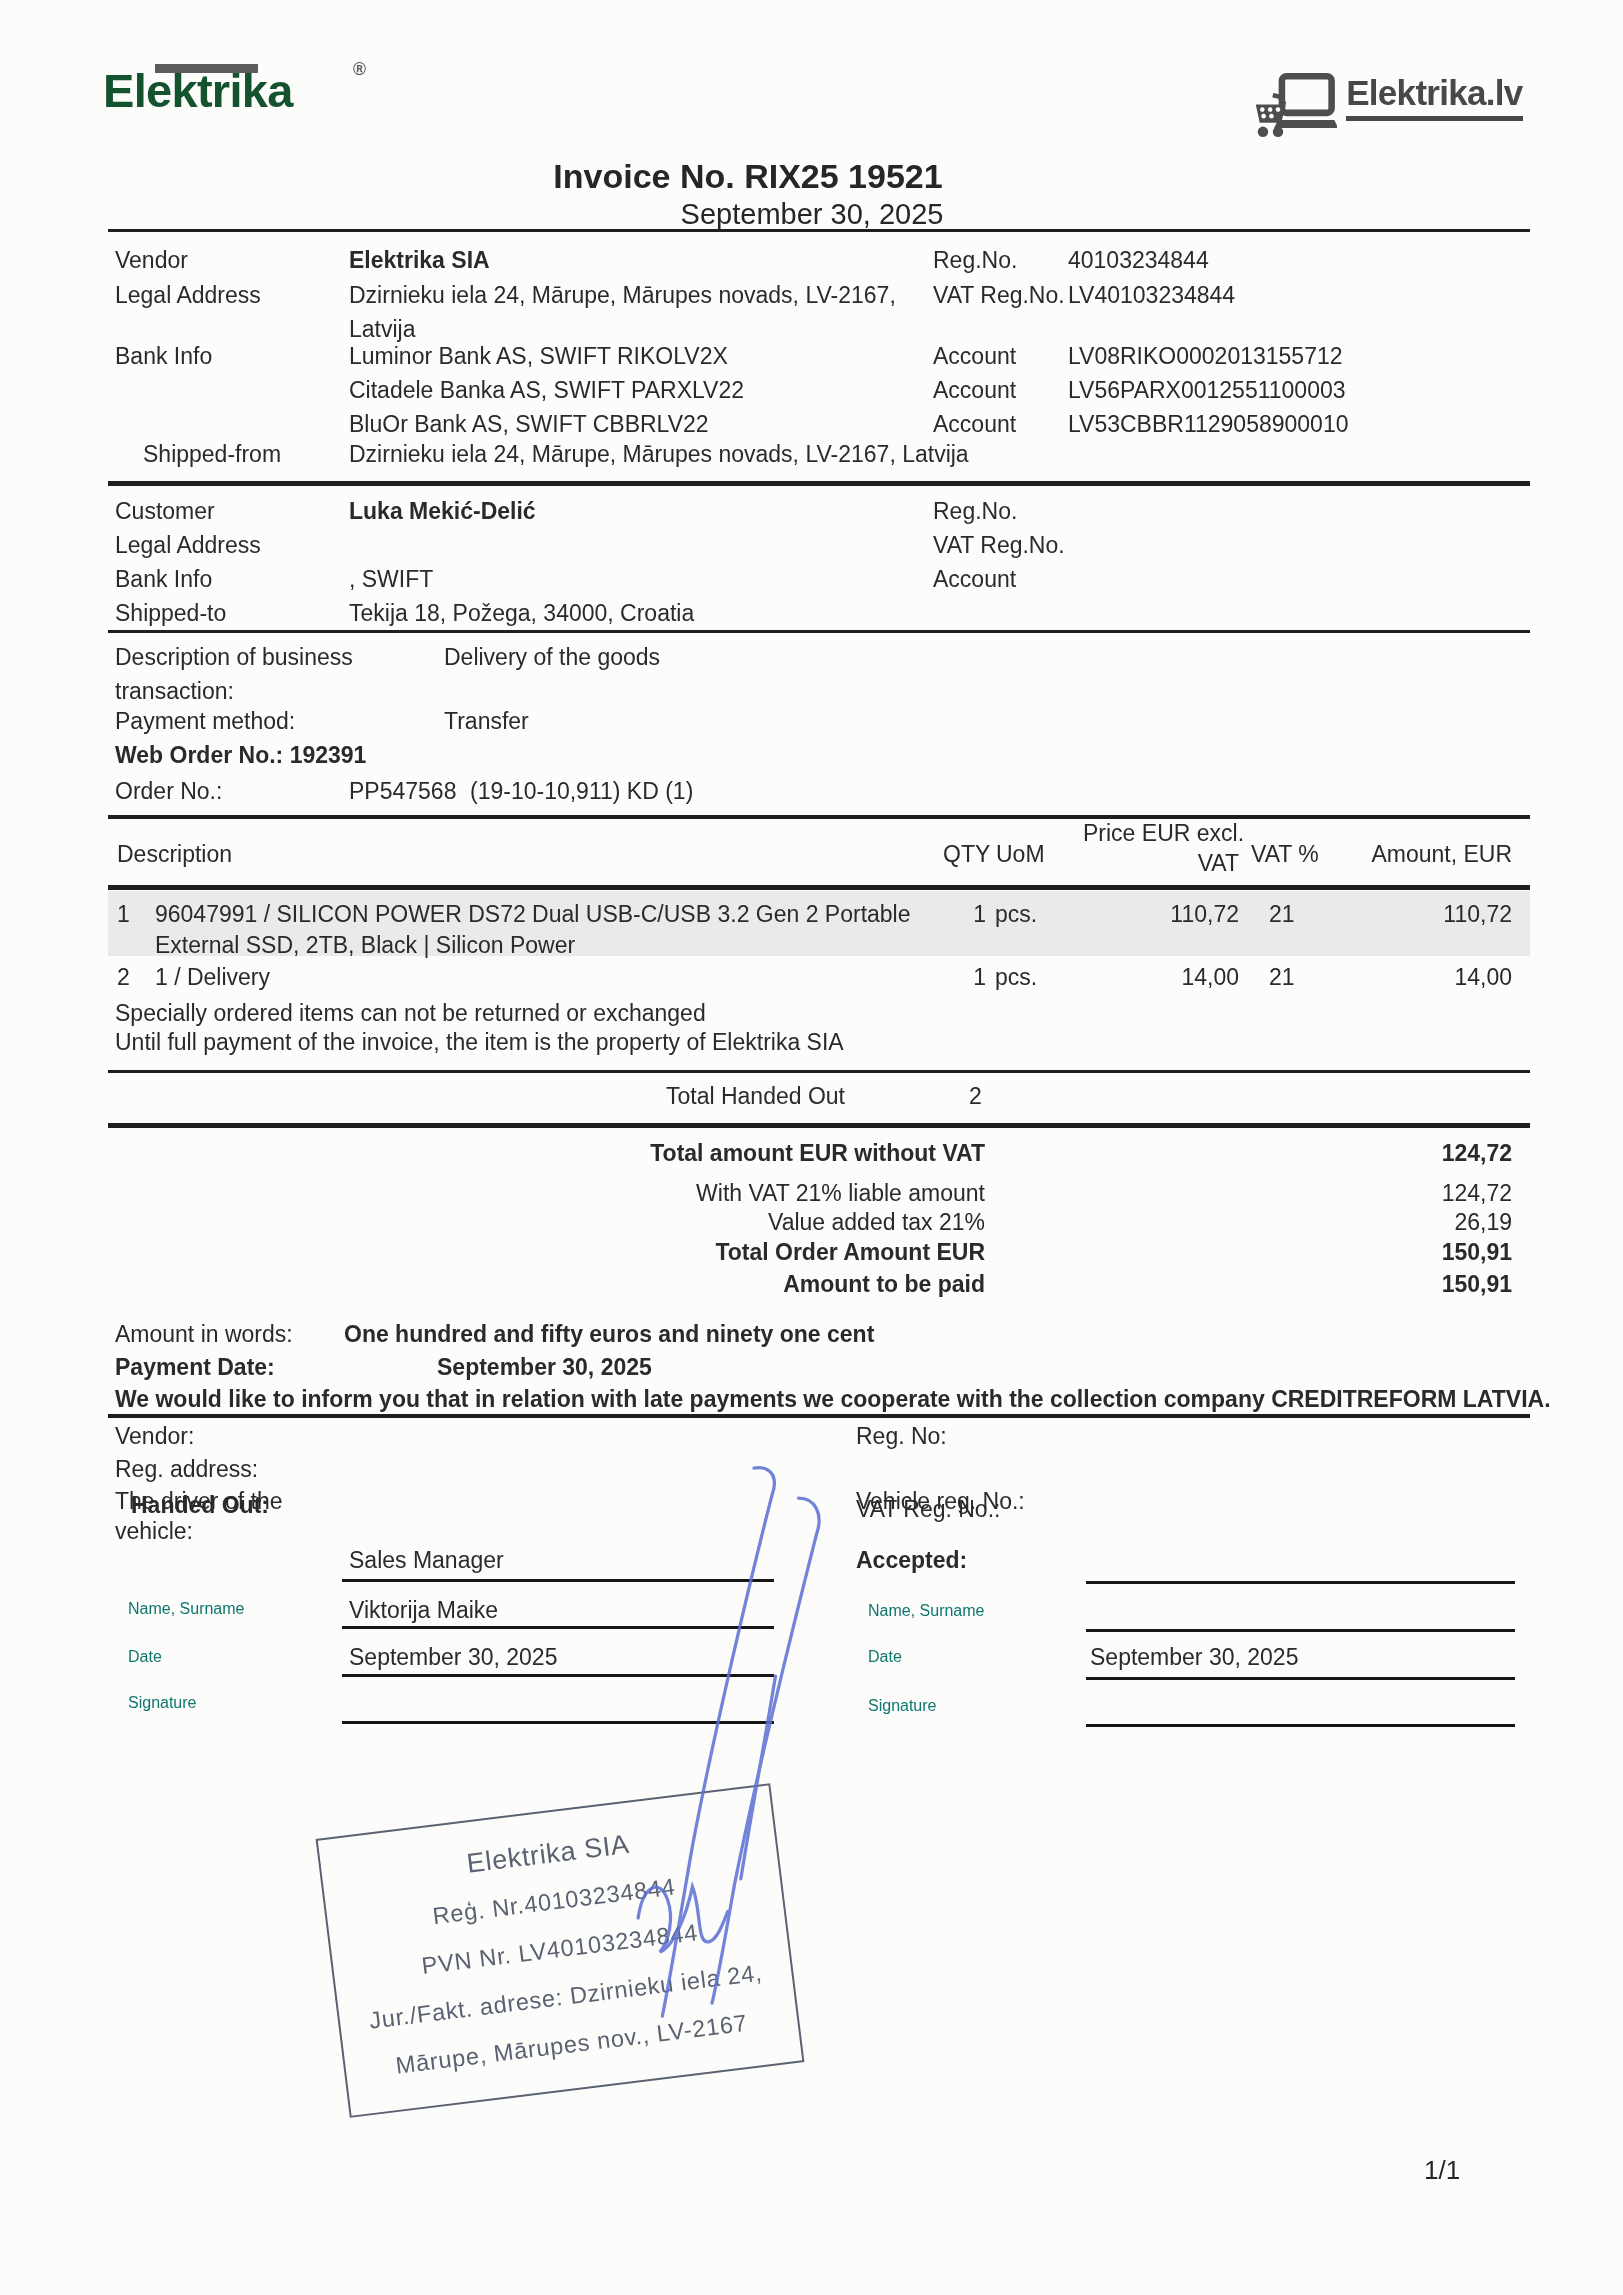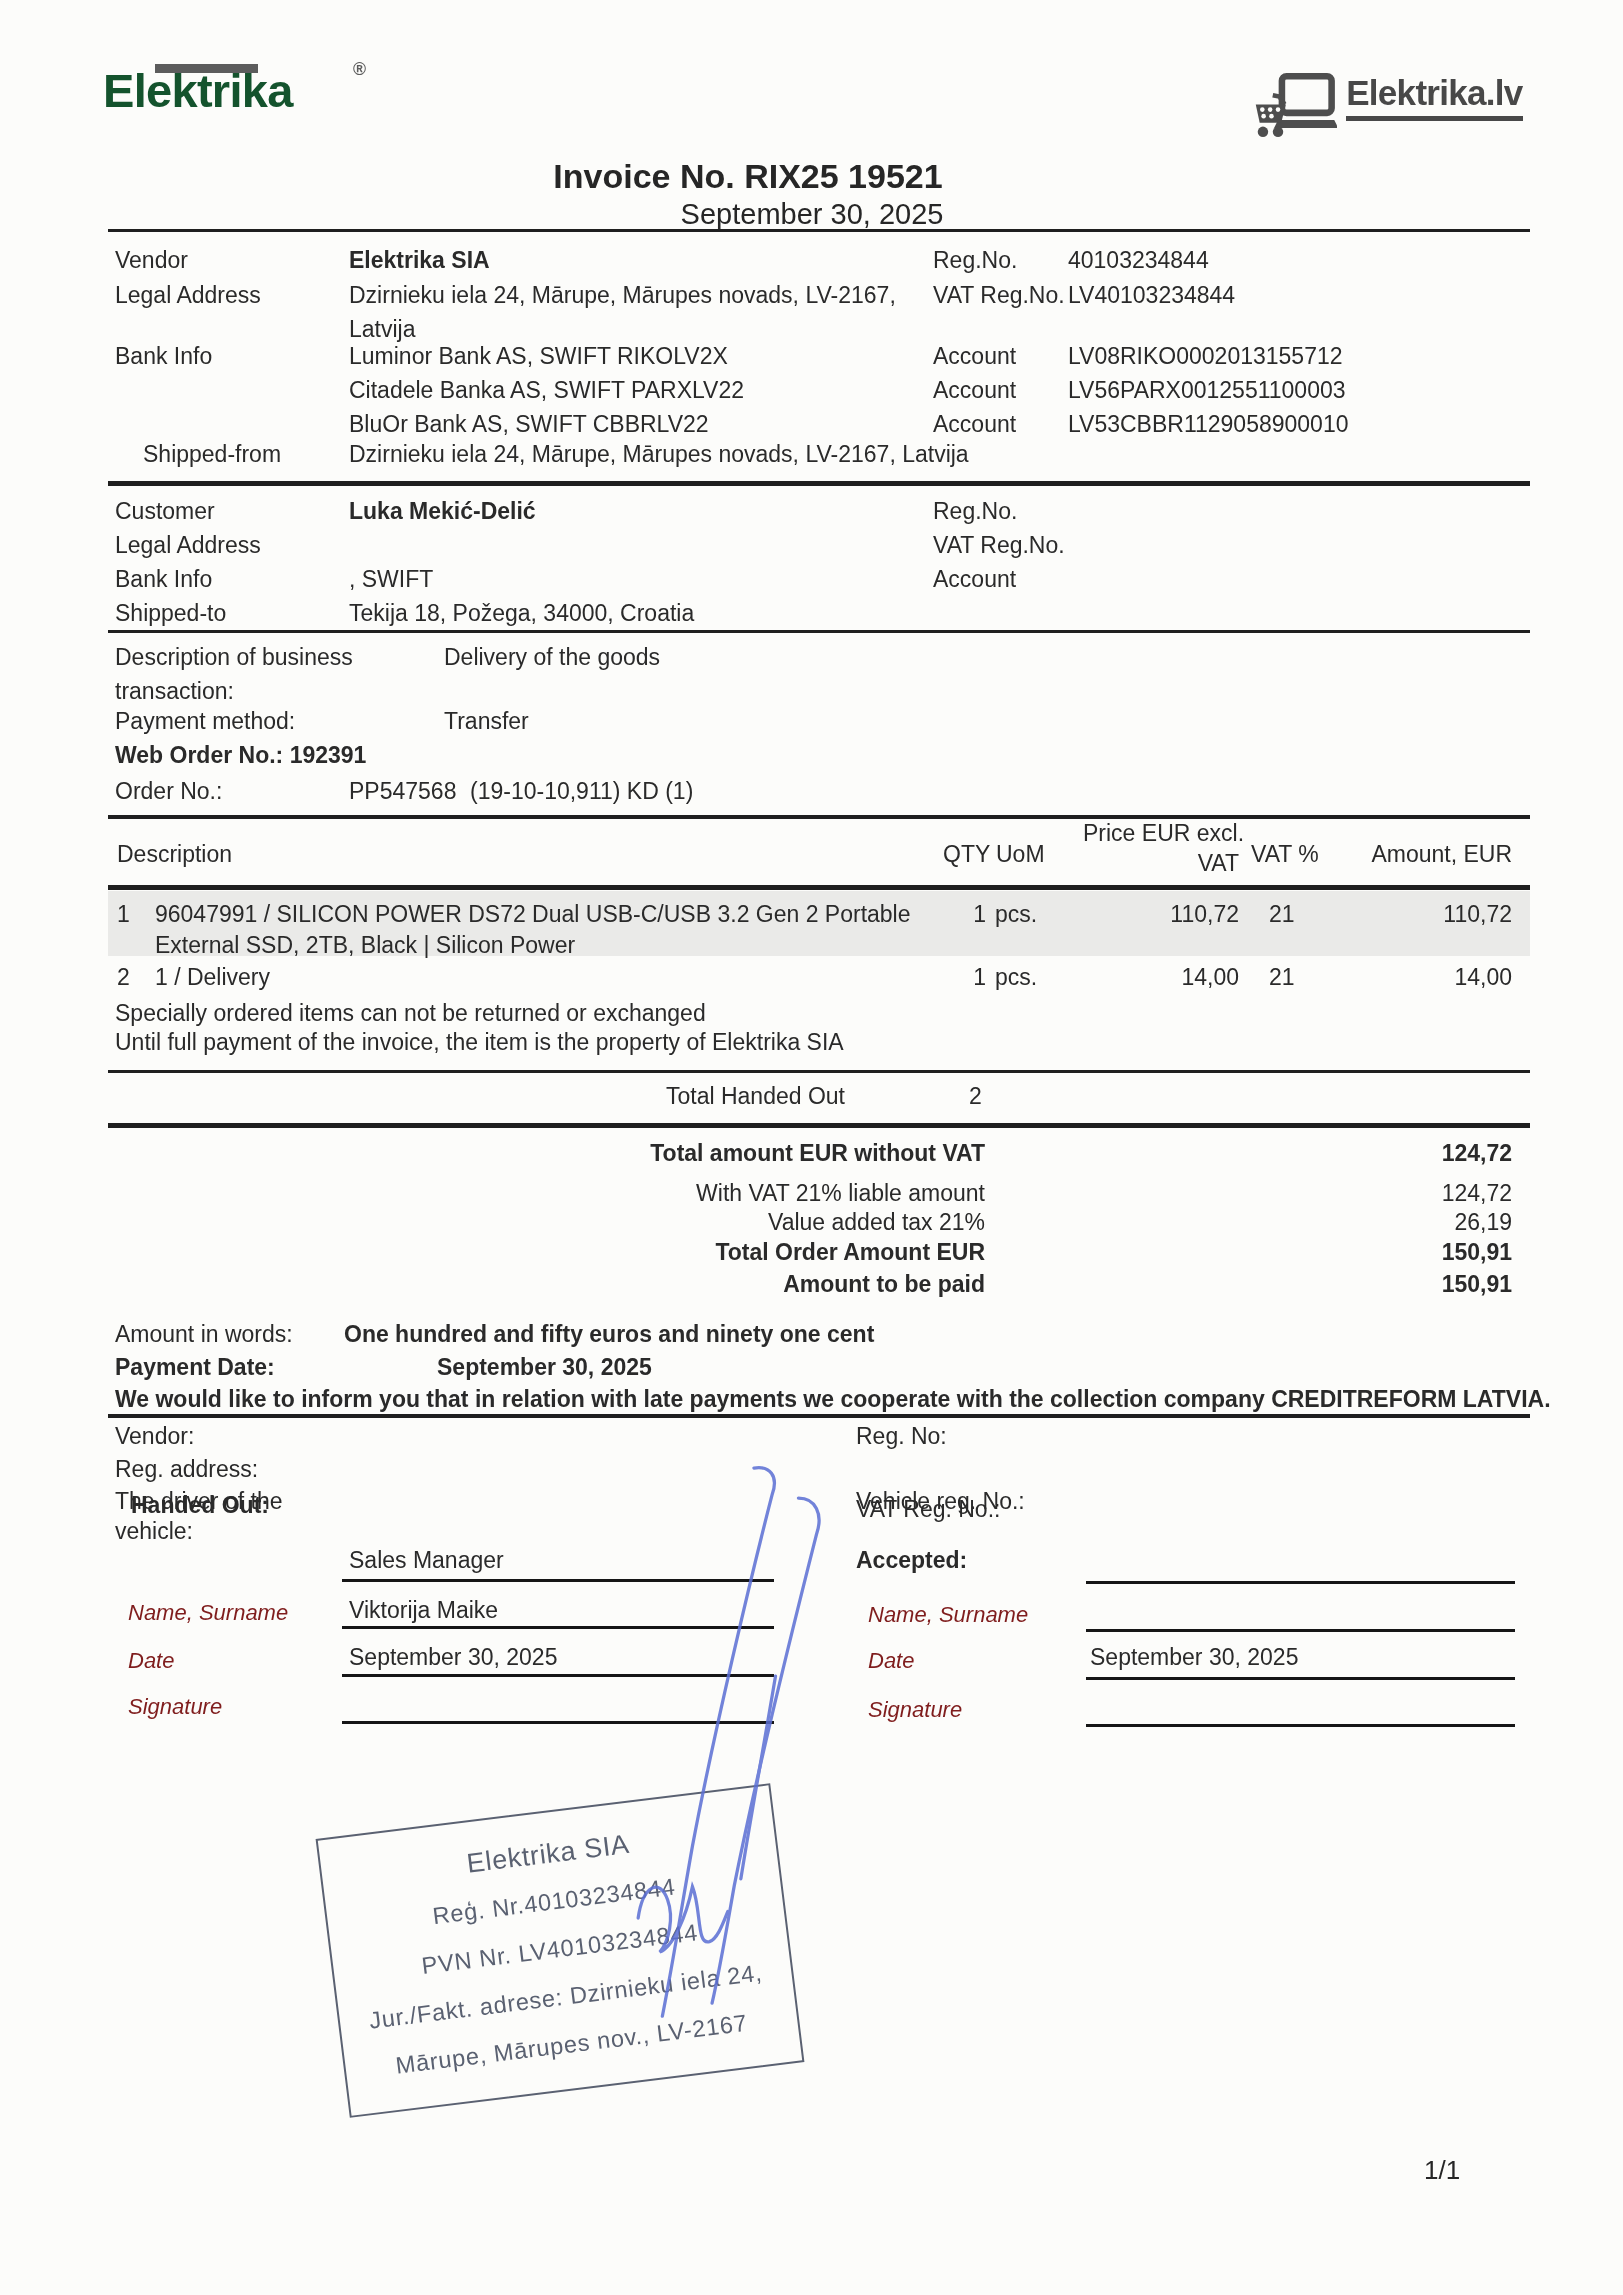--- a/index.html
+++ b/index.html
@@ -1,21 +1,21 @@
 <!DOCTYPE html>
 <html style="font-size:10.5px"><head>
 <meta charset="utf-8">
 <style>
   html,body{margin:0;padding:0;background:#e9e9e9;}
   .page{position:relative;width:1624px;height:2295px;background:#fcfcfa;overflow:hidden;
         font-family:"Liberation Sans", sans-serif;color:#262626;}
   .abs{position:absolute;white-space:nowrap;}
   .t{font-size:23px;line-height:34px;color:#2a2a2a;}
   .b{font-weight:bold;}
-  .small{font-size:22px;color:#7f1d1d;font-style:italic;}
+  .small{font-size:16px;color:#0f766e;}
   .hr{position:absolute;left:108px;width:1422px;background:#1f1f1f;}
   .ul{position:absolute;height:3.3px;background:#161616;}
   .r{text-align:right;}
   .wrap{white-space:normal;}
   .shade{position:absolute;left:108px;width:1422px;background:#eaeae8;}
   .logo-word{font-weight:bold;font-size:47px;letter-spacing:-0.7px;color:#14532d;transform:scaleY(1.04);transform-origin:left top;}
   .logo-bar{position:absolute;left:52px;top:1.3px;width:103px;height:8.5px;background:#5c5c5c;}
   .logo-reg{position:absolute;left:250px;top:-3.9px;font-size:17.7px;color:#5c5c5c;font-weight:bold;}
   .logo2{display:flex;align-items:flex-start;gap:9.2px;}
   .logo2-text{font-weight:bold;font-size:35px;color:#484848;border-bottom:5.2px solid #484848;padding-bottom:2.6px;letter-spacing:-0.7px;}

